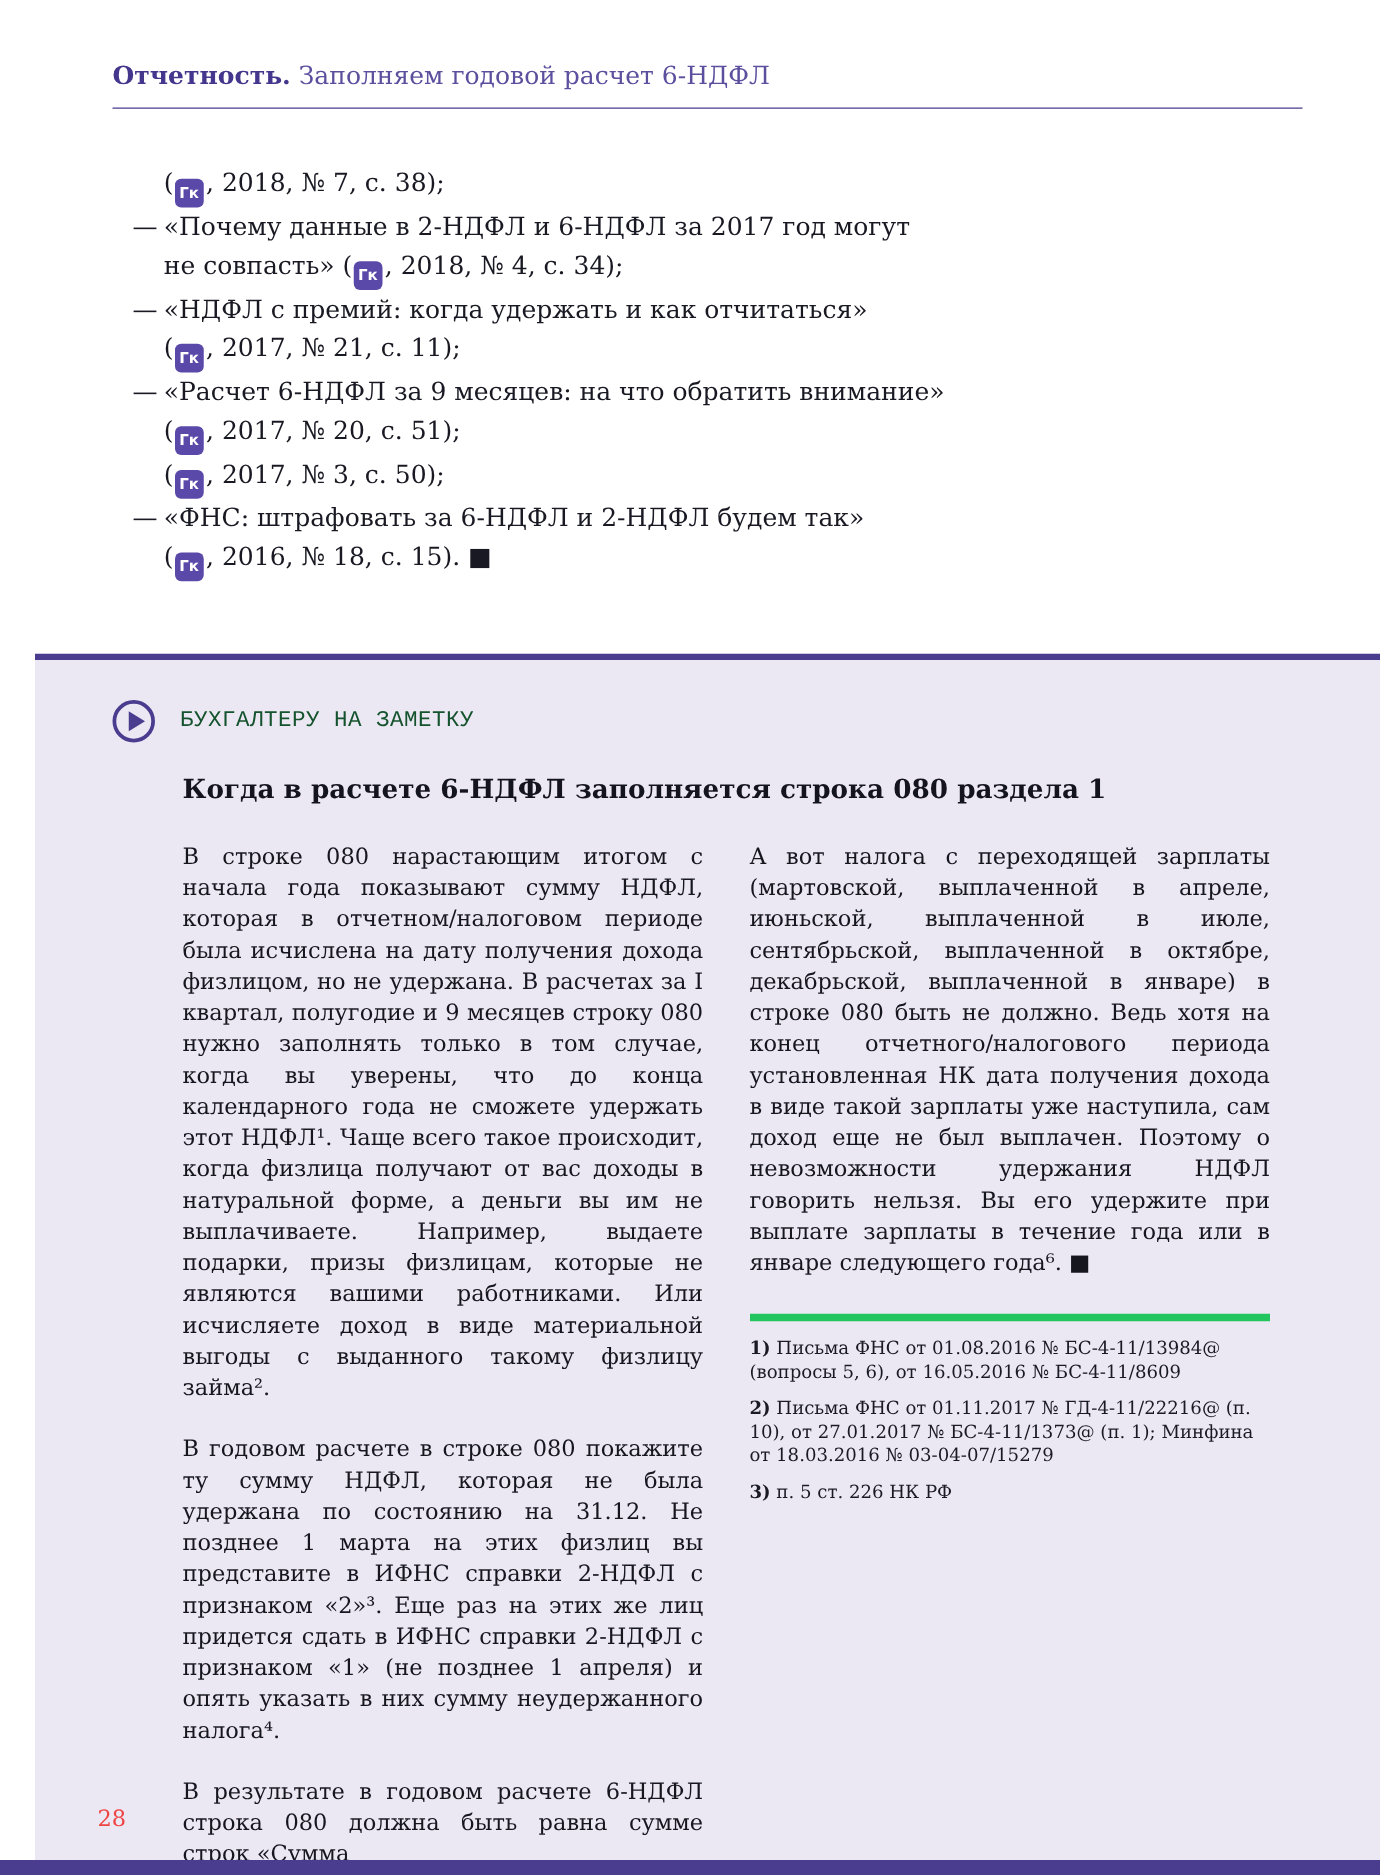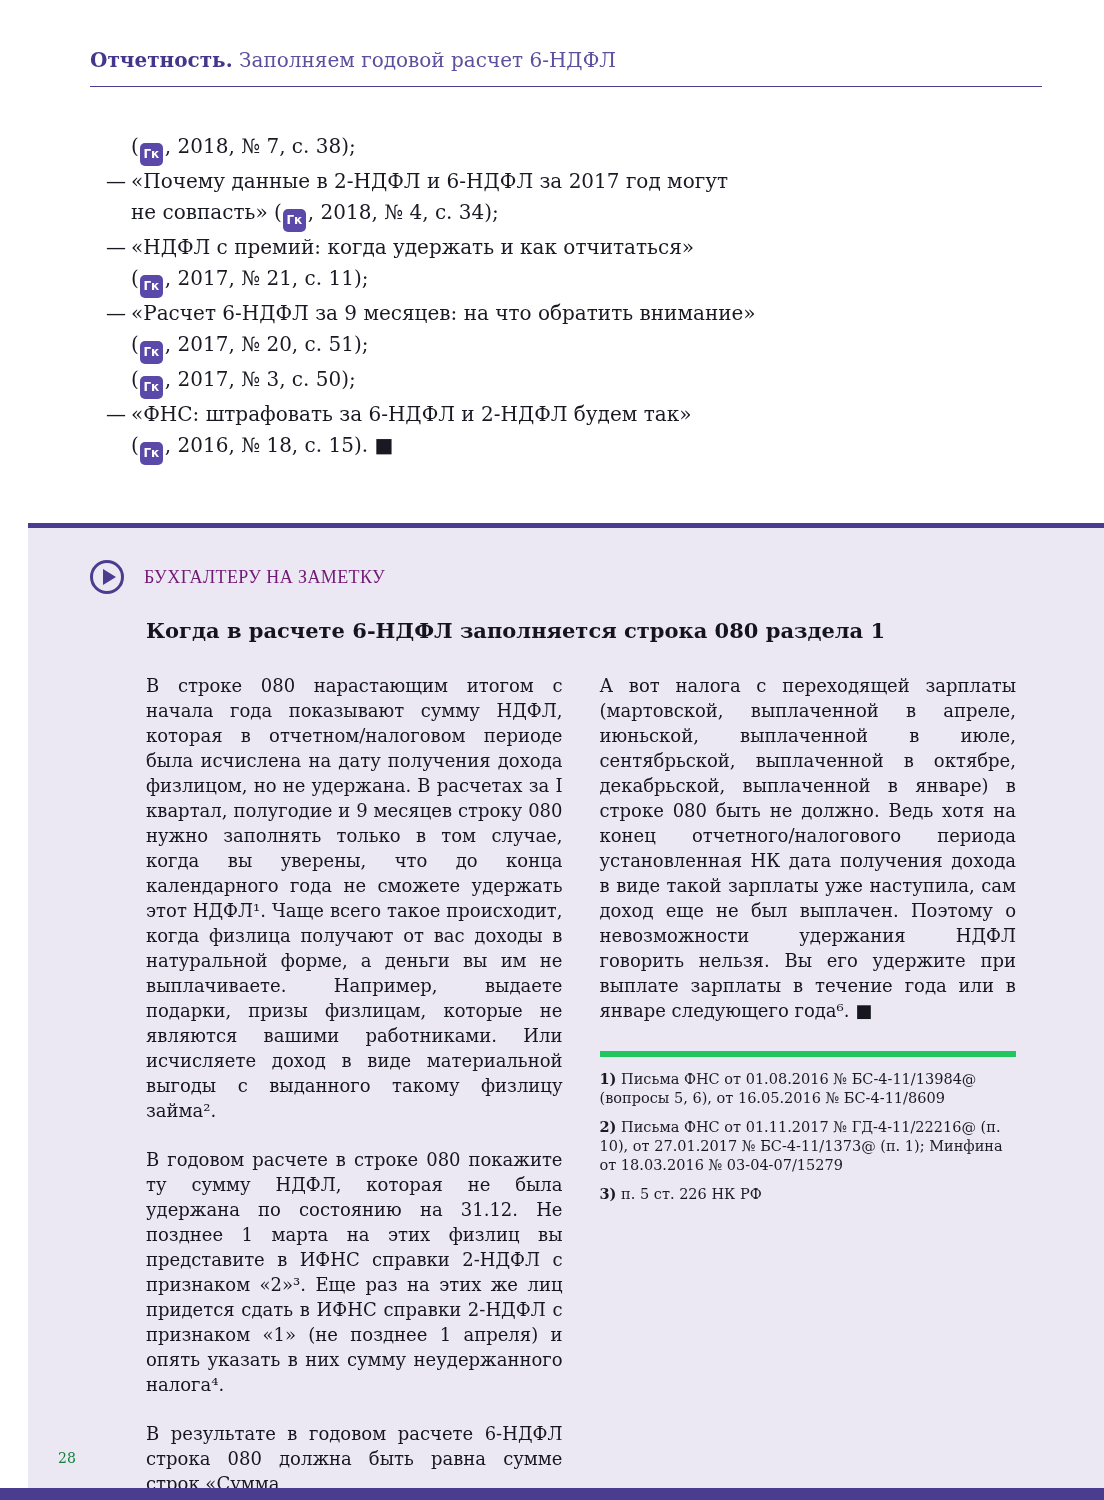--- a/index.html
+++ b/index.html
@@ -71,24 +71,24 @@
     flex: 0 0 auto;
   }
   .play-tri {
     width: 0; height: 0;
     border-top: 8px solid transparent;
     border-bottom: 8px solid transparent;
     border-left: 13px solid #4a3d8f;
     margin-left: 4px;
   }
   .note-kicker {
-    font-family: Liberation Serif, serif;
+    font-family: Liberation Mono, monospace;
     font-size: 18px;
     letter-spacing: 0.4px;
-    color: #701a75;
+    color: #14532d;
   }
   .note-inner { margin-left: 56px; }
   .note-title {
     font-size: 21px;
     font-weight: bold;
     color: #14141e;
     margin-bottom: 30px;
   }
   .note-columns { display: flex; gap: 37px; }
   .col { width: 430px; }
@@ -113,24 +113,24 @@
     font-size: 14.5px;
     line-height: 19px;
     margin-bottom: 9px;
     color: #1a1a24;
   }
   .fn-num { font-weight: bold; }
 
   
   .page-number {
     position: absolute;
-    left: 58px;
+    left: 78px;
     bottom: 34px;
-    font-size: 14px;
-    color: #15803d;
+    font-size: 18px;
+    color: #ef4444;
   }
   .bottom-bar {
     position: absolute;
     left: 0; bottom: 0;
     width: 100%; height: 12px;
     background: #4a3d8f;
   }
 </style>
 </head>
 <body>

